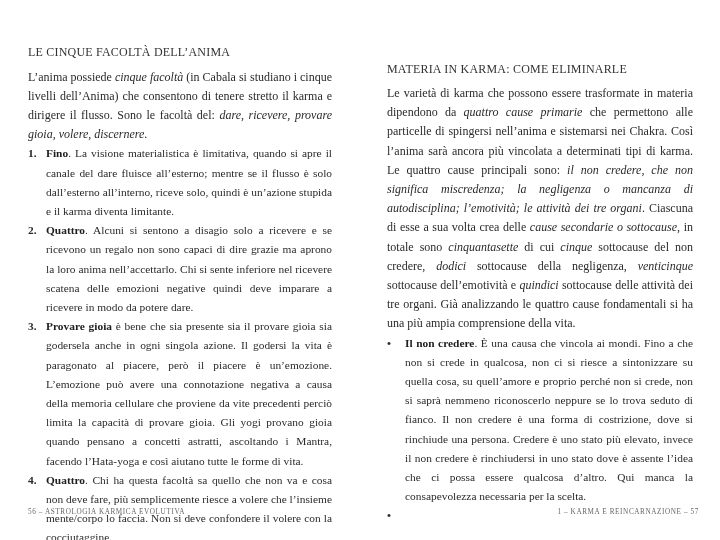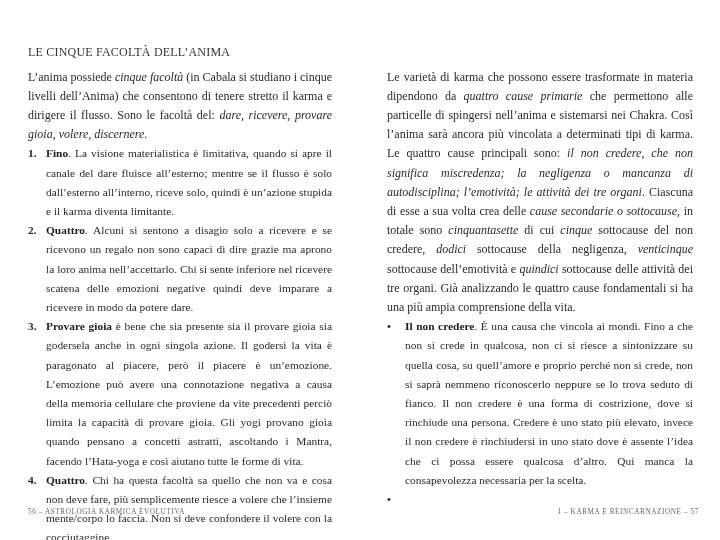--- a/index.html
+++ b/index.html
@@ -41,20 +41,21 @@
 
     </ol>
   </div>
   <div class="footer">56 – Astrologia karmica evolutiva</div>
 </div>
 
 <div class="page right">
   <div class="content">
     <h2>
       <br>
+      <span>materia in karma: come eliminarle</span>
     </h2>
     <p><span>Le varietà di karma che possono essere trasformate in materia dipendono da </span><i>quattro cause primarie</i><span> che permettono alle particelle di spingersi nell’anima e sistemarsi nei Chakra. Così l’anima sarà ancora più vincolata a determinati tipi di karma. Le quattro cause principali sono: </span><i>il non credere, che non significa miscredenza; la negligenza o mancanza di autodisciplina; l’emotività; le attività dei tre organi</i><span>. Ciascuna di esse a sua volta crea delle </span><i>cause secondarie o sottocause</i><span>, in totale sono </span><i>cinquantasette</i><span> di cui </span><i>cinque</i><span> sottocause del non credere, </span><i>dodici</i><span> sottocause della negligenza, </span><i>venticinque</i><span> sottocause dell’emotività e </span><i>quindici</i><span> sottocause delle attività dei tre organi. Già analizzando le quattro cause fondamentali si ha una più ampia comprensione della vita.</span></p>
     <ul>
       <li><span class="marker">•</span><b>Il non credere</b><span>. È una causa che vincola ai mondi. Fino a che non si crede in qualcosa, non ci si riesce a sintonizzare su quella cosa, su quell’amore e proprio perché non si crede, non si saprà nemmeno riconoscerlo neppure se lo trova seduto di fianco. Il non credere è una forma di costrizione, dove si rinchiude una persona. Credere è uno stato più elevato, invece il non credere è rinchiudersi in uno stato dove è assente l’idea che ci possa essere qualcosa d’altro. Qui manca la consapevolezza necessaria per la scelta.</span></li>
       <li>
           <span class="marker">•</span>
         </li>
     </ul>
   </div>
   <div class="footer">1 – Karma e reincarnazione – 57</div>

